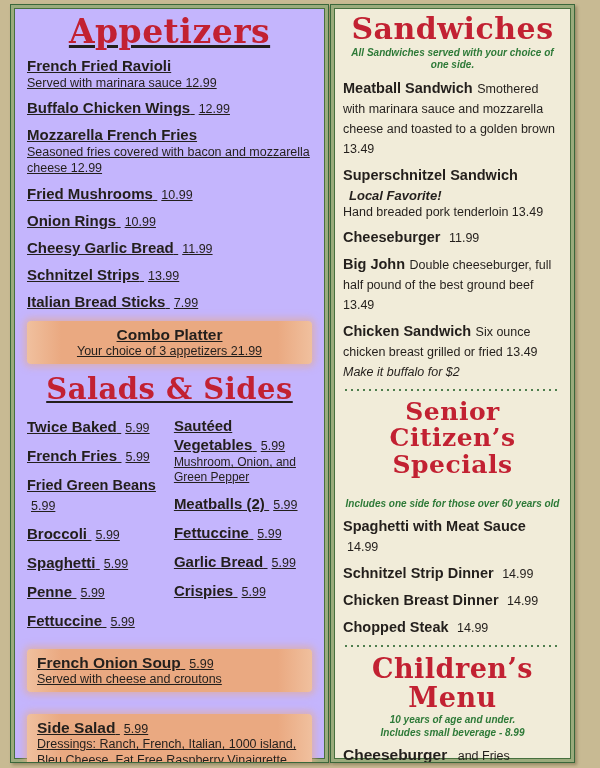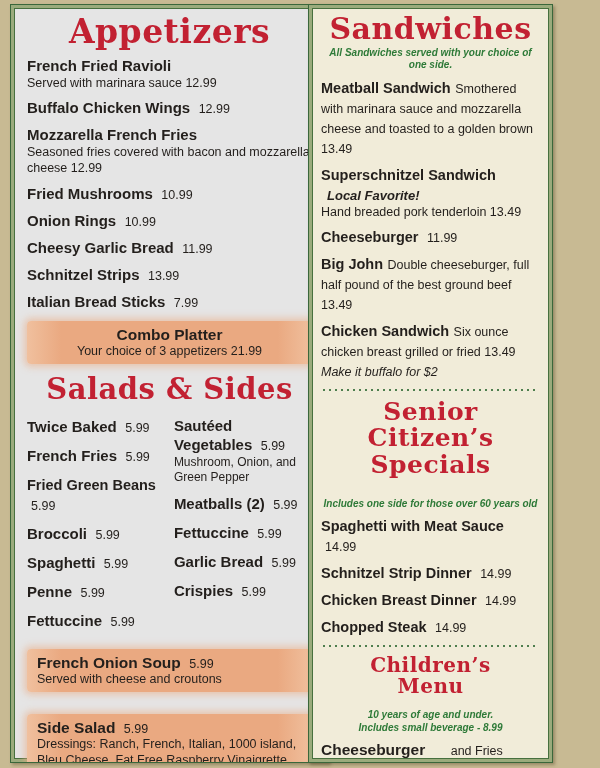--- a/index.html
+++ b/index.html
@@ -9,34 +9,34 @@
     font-family:"Liberation Sans",sans-serif;
     color:#231f1c;
     overflow:hidden;
   }
   .panel{
     position:absolute;top:4px;height:759px;box-sizing:border-box;
     border:1px solid #3a673b;
     box-shadow: inset 0 0 0 3px #9aab7c, inset 0 0 0 4px #47703e, 2px 2px 3px rgba(60,50,20,.35);
     overflow:hidden;
   }
-  #left-panel{left:10px;width:319px;background:#e5e5e5;}
-  #right-panel{left:308px;width:245px;background:#f1ecd9;}
+  #left-panel{left:10px;width:319px;background:#c4b5fd;text-decoration:underline;}
+  #right-panel{left:330px;width:245px;background:#f1ecd9;}
   .inner{padding:8px 16px 6px 16px;}
   #right-panel .inner{padding:6px 12px 4px 12px;}
 
   .section-title{
     font-family:"DejaVu Serif",serif;font-weight:bold;color:#c22132;
     text-align:center;line-height:1.05;letter-spacing:.5px;margin:2px 0 6px 0;
   }
   .t-appetizers{font-size:33px;}
   .t-salads{font-size:29px;margin-top:10px;}
   .t-sandwiches{font-size:30px;margin-bottom:2px;}
   .t-senior{font-size:25px;margin-bottom:20px;}
-  .t-children{font-size:20px;margin-bottom:12px;}
+  .t-children{font-size:27px;margin-bottom:2px;}
 
   .item{margin:0 0 7px 0;line-height:1.25;}
   .nm{font-weight:bold;font-size:15px;}
   .nm-sm{font-weight:bold;font-size:14.5px;}
   .price{font-size:12.5px;margin-left:4px;}
   .ds{font-size:12.5px;line-height:1.25;}
   .ds-block{display:block;font-size:12.5px;line-height:1.25;}
   .it{font-style:italic;}
   .tag{font-weight:bold;font-style:italic;font-size:13px;margin-left:6px;}
   .note-it{display:block;font-style:italic;font-size:12.5px;}
@@ -56,21 +56,21 @@
   }
   .band-center{text-align:center;}
   .band .nm{font-size:15.5px;}
 
   .grid{display:grid;grid-template-columns:1.02fr 1fr;column-gap:6px;margin-top:12px;}
   .grid .item{margin-bottom:9px;}
   .feature .ds-block{font-size:12px;}
 
   .child-item{margin:0 0 6px 0;line-height:1.25;}
   .child-item .nm{font-size:15.5px;}
-  .suffix{font-size:12.5px;margin-left:21px;}
+  .suffix{font-size:12.5px;margin-left:6px;}
 </style>
 </head>
 <body>
 
 <div class="panel" id="left-panel">
   <div class="inner">
     <div class="section-title t-appetizers">Appetizers</div>
 
     <p class="item">
       <span class="nm">French Fried Ravioli</span>

